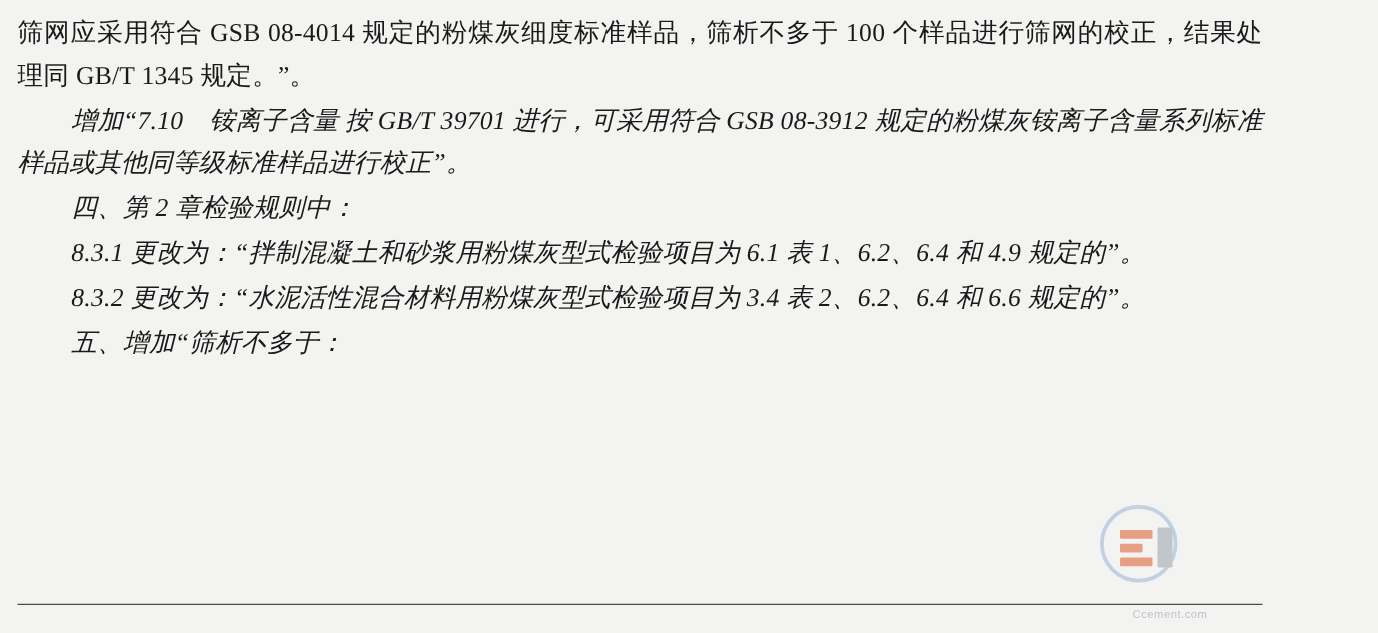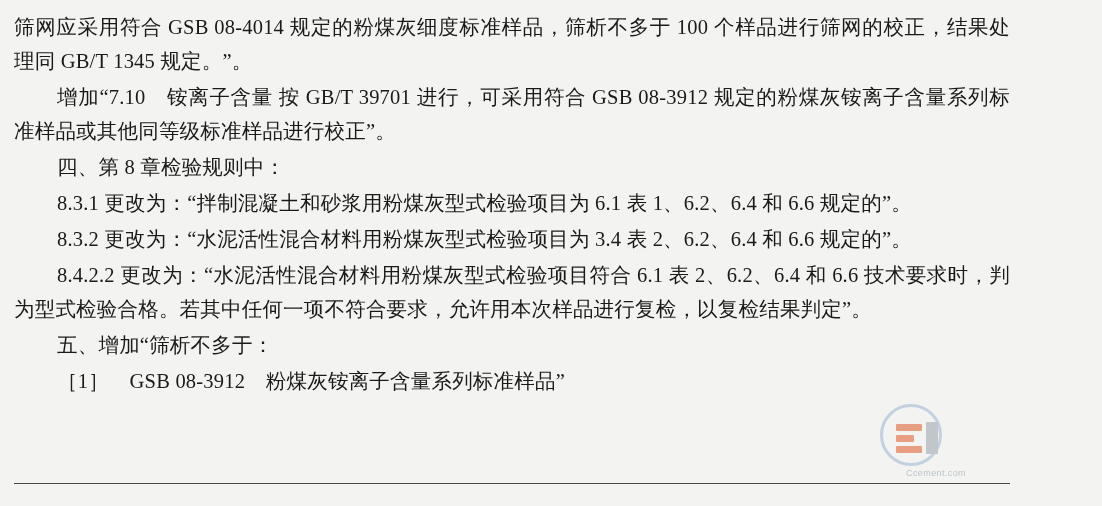--- a/index.html
+++ b/index.html
@@ -29,20 +29,21 @@
     text-align: justify;
     text-justify: inter-ideograph;
   }
   .para {
     margin: 0 0 0 0;
     padding: 0;
     text-indent: 0;
   }
   .para.indent {
     text-indent: 2.1em;
+    font-style: italic;
   }
   .para + .para {
     margin-top: 2px;
   }
   .rule {
     position: absolute;
     left: 14px;
     right: 14px;
     bottom: 22px;
     border-top: 1.6px solid #4a4a4a;
@@ -79,43 +80,41 @@
     left: 60px;
     top: 18px;
     width: 12px;
     height: 32px;
     background: #9aa3ab;
     border-radius: 1px;
   }
   .wm-text {
     position: absolute;
     left: 0;
-    top: 64px;
+    top: 82px;
     width: 140px;
     text-align: center;
     font-family: "Liberation Sans", sans-serif;
     font-size: 9px;
     color: #8d9aa6;
     letter-spacing: 0.4px;
   }
 </style>
 </head>
 <body>
 
 <div class="page">
 
   <div class="doc-body">
     <p class="para">筛网应采用符合 GSB 08-4014 规定的粉煤灰细度标准样品，筛析不多于 100 个样品进行筛网的校正，结果处理同 GB/T 1345 规定。”。</p>
     <p class="para indent">增加“7.10　铵离子含量 按 GB/T 39701 进行，可采用符合 GSB 08-3912 规定的粉煤灰铵离子含量系列标准样品或其他同等级标准样品进行校正”。</p>
-    <p class="para indent">四、第 8 章检验规则中：</p>
-    <p class="para indent">8.3.1 更改为：“拌制混凝土和砂浆用粉煤灰型式检验项目为 6.1 表 1、6.2、6.4 和 6.6 规定的”。</p>
+    <p class="para indent">四、第 2 章检验规则中：</p>
+    <p class="para indent">8.3.1 更改为：“拌制混凝土和砂浆用粉煤灰型式检验项目为 6.1 表 1、6.2、6.4 和 4.9 规定的”。</p>
     <p class="para indent">8.3.2 更改为：“水泥活性混合材料用粉煤灰型式检验项目为 3.4 表 2、6.2、6.4 和 6.6 规定的”。</p>
-    <p class="para indent">8.4.2.2 更改为：“水泥活性混合材料用粉煤灰型式检验项目符合 6.1 表 2、6.2、6.4 和 6.6 技术要求时，判为型式检验合格。若其中任何一项不符合要求，允许用本次样品进行复检，以复检结果判定”。</p>
     <p class="para indent">五、增加“筛析不多于：</p>
-    <p class="para indent">［1］　GSB 08-3912　粉煤灰铵离子含量系列标准样品”</p>
   </div>
 
   <div class="watermark">
     <div class="wm-circle"></div>
     <div class="wm-bar b1"></div>
     <div class="wm-bar b2"></div>
     <div class="wm-bar b3"></div>
     <div class="wm-gray"></div>
     <div class="wm-text">Ccement.com</div>
   </div>

